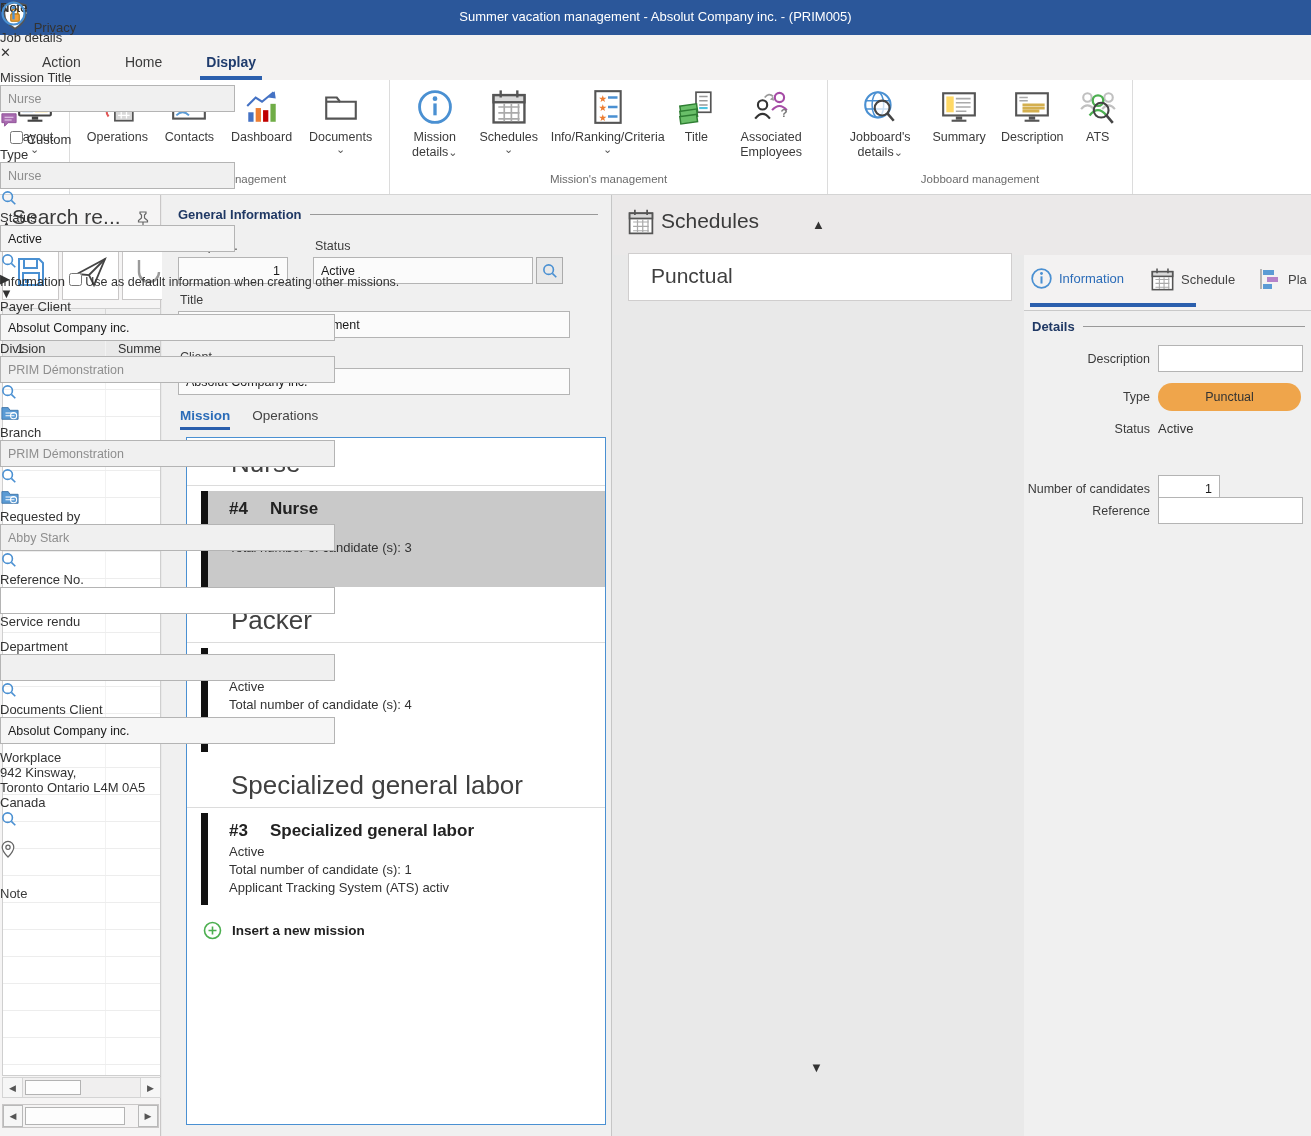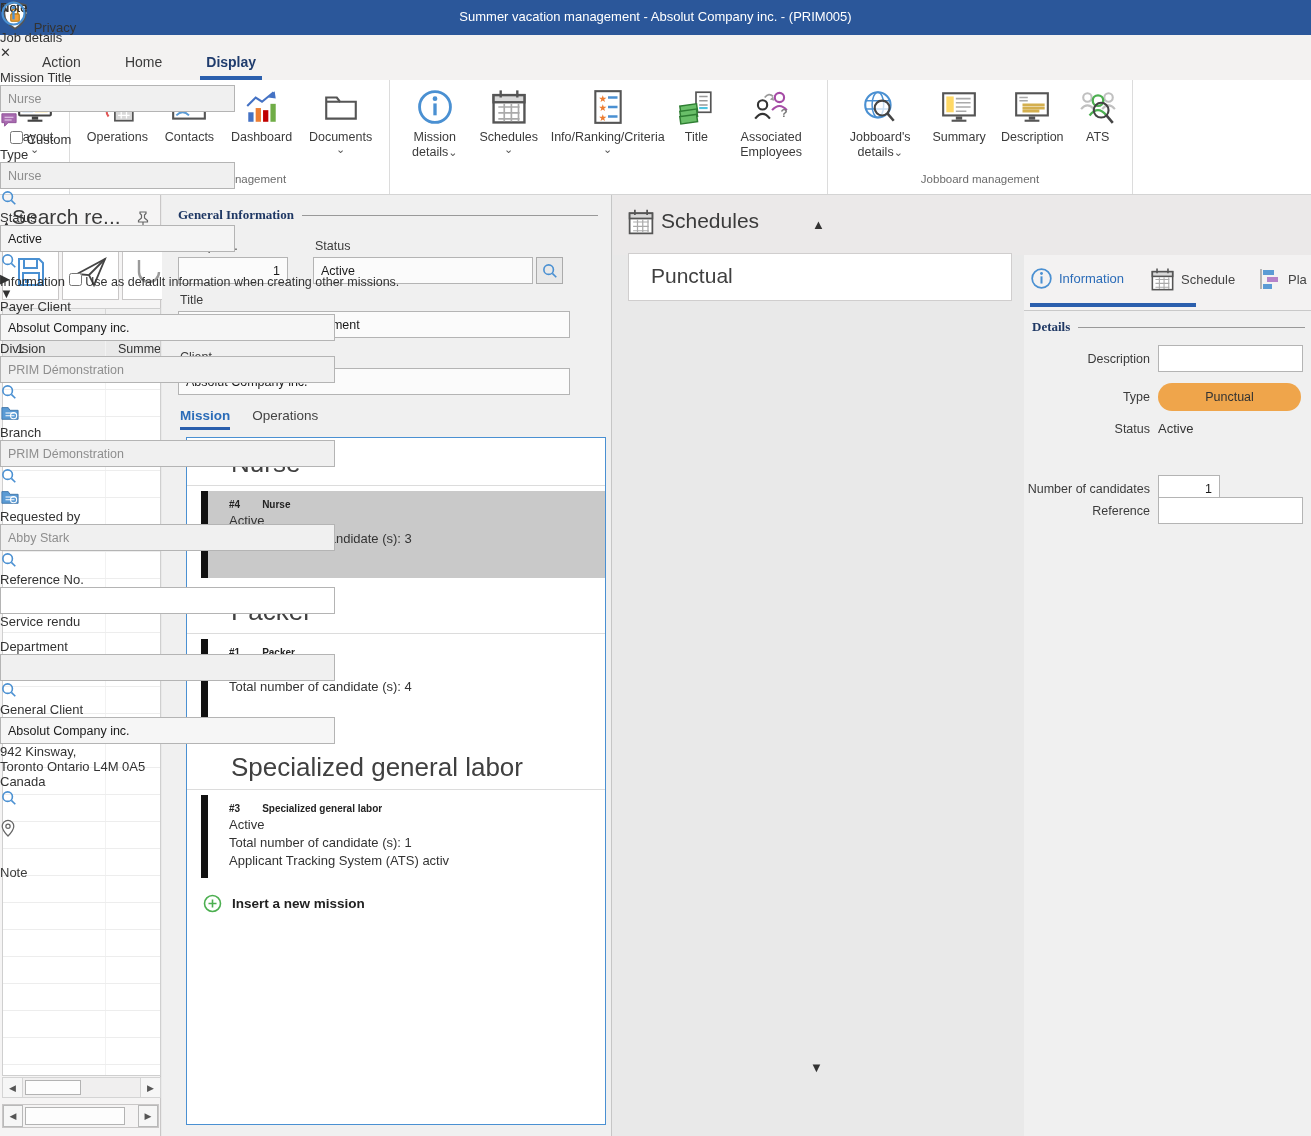--- a/index.html
+++ b/index.html
@@ -46,37 +46,37 @@
   .gc1 { width:103px; padding:6px 0 0 14px; font-size:12.5px; color:#333; border-right:1px solid #f2f2f2; }
   .gc2 { flex:1; padding:6px 0 0 12px; font-size:12.5px; color:#333; white-space:nowrap; overflow:hidden; }
   .hscroll { position:absolute; display:flex; align-items:center; background:#f0efef; border:1px solid #d4d4d4; }
   .sb-btn { width:20px; height:100%; background:#f6f6f6; border-right:1px solid #d4d4d4; color:#555; font-size:9px;
             display:flex; align-items:center; justify-content:center; }
   .sb-btn.r { border-left:1px solid #d4d4d4; border-right:none; }
   .sb-thumb { height:80%; background:#fdfdfd; border:1px solid #b3b3b3; }
 
   
   .gi-panel { left:162px; top:195px; width:450px; height:941px; background:#f0f0f0; border-right:1px solid #c6c6c6; }
-  .sect { display:flex; align-items:center; gap:8px; font-weight:bold; color:#1f3864; font-size:13px;font-family:Liberation Serif, serif; }
+  .sect { display:flex; align-items:center; gap:8px; font-weight:bold; color:#1f3864; font-size:13px; }
   .sect::after { content:""; flex:1; border-top:1px solid #999; }
   .flabel { font-size:12.5px; color:#3b3b3b; }
   .tinput { background:#fbfbfb; border:1px solid #b4b4b4; font-size:12.5px; color:#1a1a1a; padding:0 7px;
             font-family:"Liberation Sans", sans-serif; height:27px; }
   .tinput.gray { background:#f0f0f0; color:#8e8e8e; }
   .mag-btn { width:27px; height:27px; background:#e8e8e8; border:1px solid #ababab; display:flex; align-items:center; justify-content:center; }
   .tabs2 { position:absolute; left:18px; top:213px; display:flex; gap:22px; font-size:13.5px; }
   .tab2 { padding-bottom:4px; color:#444; }
   .tab2.active { color:#2b6cb8; font-weight:bold; border-bottom:3px solid #2b5fad; }
 
   .missions { position:absolute; left:24px; top:242px; width:420px; height:688px; background:#fff; border:1px solid #4a90d2; overflow:hidden; }
   .mg-header { font-size:26px; color:#404040; padding:10px 0 6px 44px; border-bottom:1px solid #dcdcdc; white-space:nowrap; overflow:hidden; }
   .mcard { position:relative; margin:5px 0 8px 14px; padding:8px 8px 10px 28px; }
   .mcard.sel { background:#c9c9c9; }
   .mcard .bar { position:absolute; left:0; top:0; bottom:0; width:7px; background:#111; }
-  .mline1 { font-size:10px; font-weight:bold; color:#222; }
+  .mline1 { font-size:17px; font-weight:bold; color:#222; }
   .mline1 .num { margin-right:22px; }
   .mline { font-size:13px; color:#333; margin-top:3px; white-space:nowrap; }
   .insert-row { display:flex; align-items:center; gap:10px; margin:16px 0 0 16px; font-size:13.5px; font-weight:bold; color:#222; }
 
   
   .sched-strip { left:613px; top:195px; width:698px; height:60px; background:#ebe9e9; }
   .sched-title { position:absolute; left:48px; top:14px; font-size:21px; color:#3b3b3b; }
   .punctual-bar { left:628px; top:253px; width:384px; height:48px; background:#fff; border:1px solid #d0cece; }
   .punctual-lbl { position:absolute; left:22px; top:10px; font-size:21px; color:#404040; }
 
@@ -303,20 +303,21 @@
             <path d="M20 8 l1 4 l-4 -1 z" fill="#9a9a9a"></path>
             <circle cx="26" cy="9" r="4.4" fill="none" stroke="#a64ca6" stroke-width="2"></circle>
             <path d="M19 21 q7 -8 14 0" fill="none" stroke="#a64ca6" stroke-width="2"></path>
             <circle cx="10" cy="16" r="4.4" fill="none" stroke="#333" stroke-width="2"></circle>
             <path d="M3 29 q7 -9 14 0" fill="none" stroke="#333" stroke-width="2"></path>
             <text x="27" y="27" font-size="11" fill="#777" font-weight="bold">?</text>
           </svg>
         <div class="rlbl">Associated Employees</div>
       </div>
     </div>
+    <div class="rgroup-label">Mission's management</div>
   </div>
 
   <div class="rgroup" style="width:305px">
     <div class="rgroup-btns" style="justify-content:space-evenly">
       <div class="rbtn" style="width:74px">
         <svg viewBox="0 0 36 36">
             <circle cx="16" cy="16" r="12" fill="none" stroke="#4a90d2" stroke-width="2"></circle>
             <ellipse cx="16" cy="16" rx="5.5" ry="12" fill="none" stroke="#4a90d2" stroke-width="1.4"></ellipse>
             <path d="M4.5 12 h23 M4.5 20 h23" stroke="#4a90d2" stroke-width="1.4"></path>
             <circle cx="20" cy="19" r="7" fill="#fff" fill-opacity="0.7" stroke="#444" stroke-width="2"></circle>
@@ -772,24 +773,25 @@
   <div class="dsect"><span>Service rendu</span><span class="line"></span></div>
 
   <div class="drow" style="margin-top:10px">
     <div class="dlbl">Department</div>
     <input class="tinput gray" readonly="" style="width: 335px;">
     <div class="sq-btn"><svg width="18" height="18">
           <use href="#i-mag"></use>
         </svg></div>
   </div>
   <div class="drow">
-    <div class="dlbl">General Client</div>
+    <div class="dlbl">Documents Client</div>
     <input class="tinput" readonly="" style="width: 335px; background: rgb(246, 246, 246);" value="Absolut Company inc.">
   </div>
   <div class="drow" style="align-items:flex-start">
+    <div class="dlbl" style="padding-top:6px">Workplace</div>
     <div class="wp-box">
       <div>942 Kinsway,</div>
       <div>Toronto Ontario L4M 0A5</div>
       <div>Canada</div>
     </div>
     <div class="wp-btns">
       <div class="sq-btn" style="margin-left:0; height:30px"><svg width="18" height="18">
             <use href="#i-mag"></use>
           </svg></div>
       <div class="sq-btn" style="margin-left:0; height:30px">

